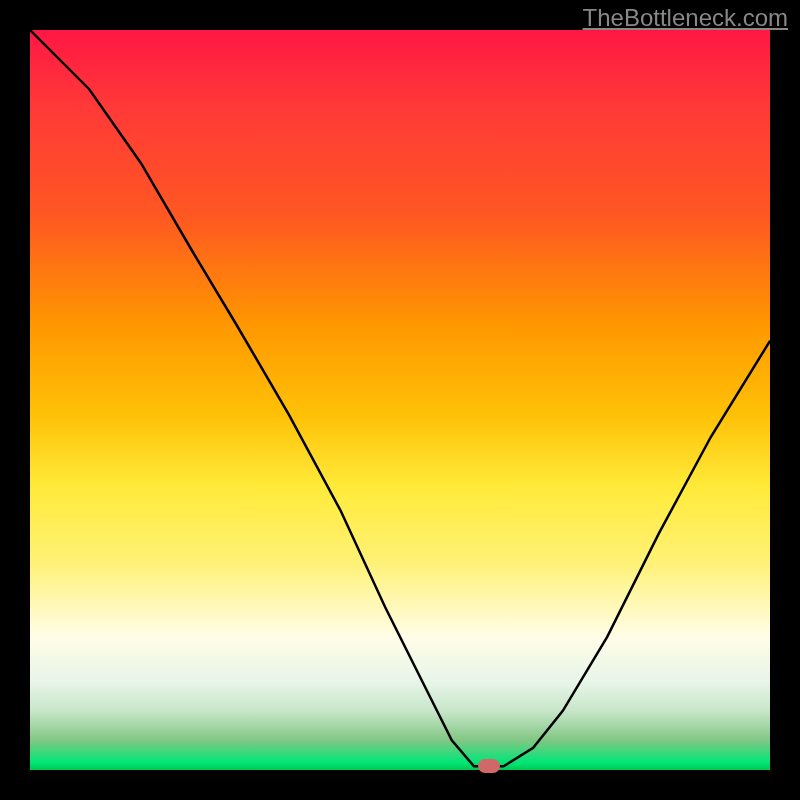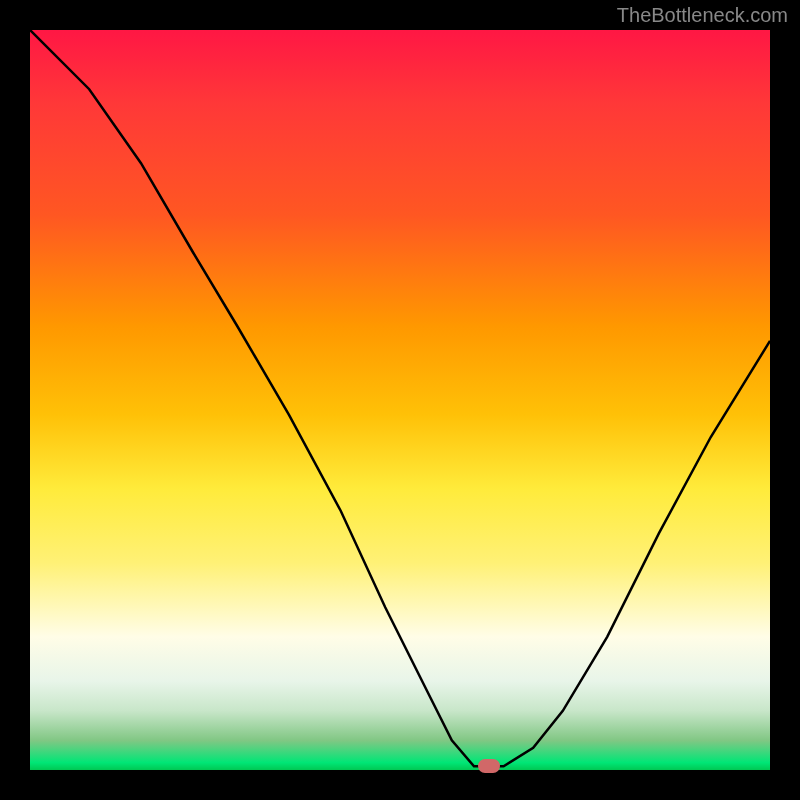--- a/index.html
+++ b/index.html
@@ -8,22 +8,23 @@
       height: 800px;
       background: #000;
       font-family: Arial, sans-serif;
       position: relative;
     }
     .attribution {
       position: absolute;
       top: 4px;
       right: 12px;
       color: #888;
-      font-size: 20px;
+      font-size: 24px;
       z-index: 10;
+      text-decoration: underline;
     }
     .chart-container {
       position: absolute;
       top: 30px;
       left: 30px;
       width: 740px;
       height: 740px;
       background: #000;
     }
     .gradient-area {

